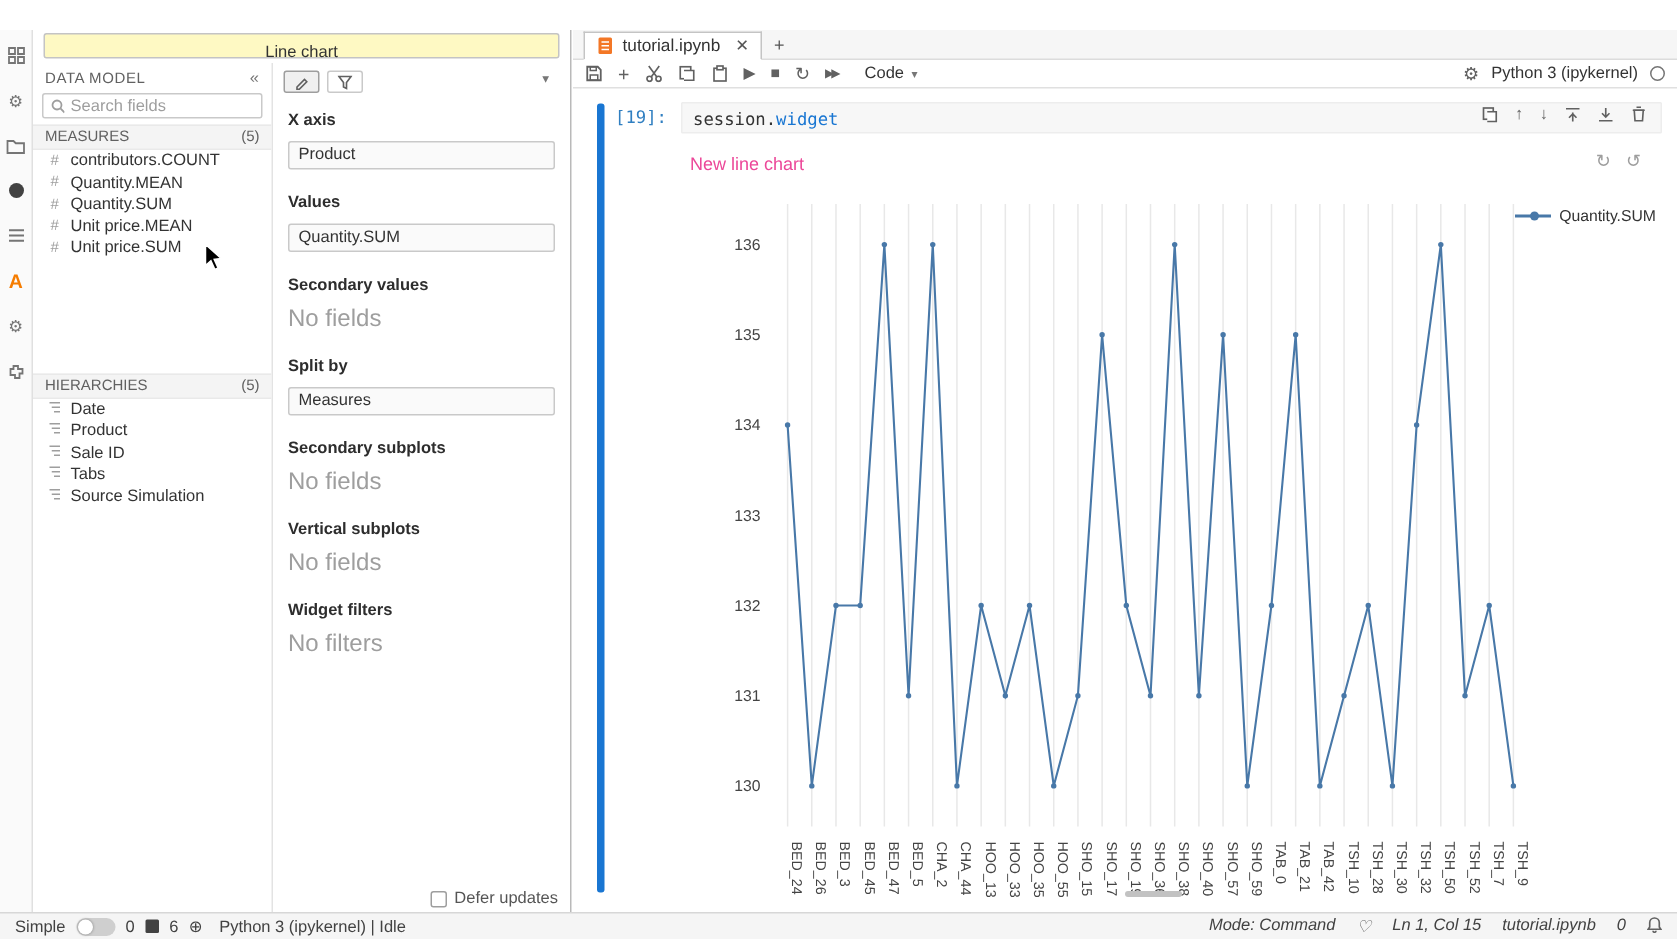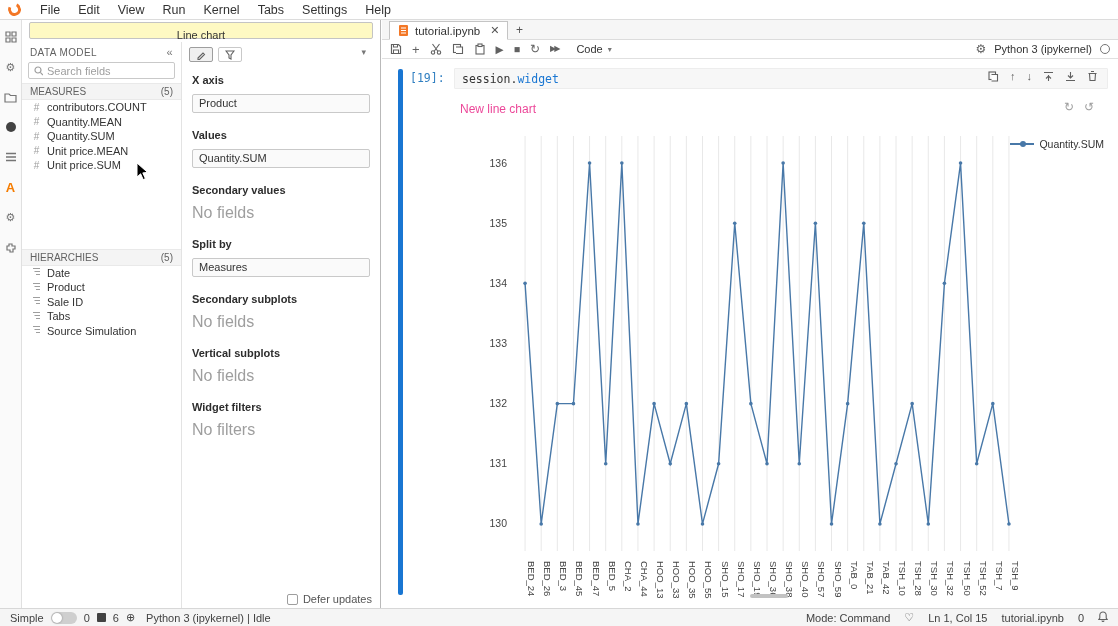--- a/index.html
+++ b/index.html
@@ -99,44 +99,33 @@
   .legend { position:absolute; top:20px; right:4px; display:flex; align-items:center; gap:5px; font-size:10.5px; color:#333; }
   .legend-line { position:relative; width:24px; height:2px; }
   .legend-line .dot { position:absolute; left:10px; top:-2px; width:6px; height:6px; border-radius:50%; }
   .scroll-handle { position:absolute; bottom:10px; left:368px; width:38px; height:4px; background:#c2c2c2; border-radius:2px; }
 
   
   .statusbar { position:absolute; left:0; right:0; bottom:0; height:18px; background:#f5f5f5;
                border-top:1px solid #d7d7d7; display:flex; align-items:center; padding:0 10px;
                font-size:11px; color:#424242; z-index:30; }
   .sb-group { display:flex; align-items:center; gap:7px; }
-  .sb-right { margin-left:auto; display:flex; align-items:flex-end; gap:14px; }
+  .sb-right { margin-left:auto; display:flex; align-items:flex-start; gap:14px;font-style:italic; }
   .toggle { width:26px; height:12px; border-radius:6px; background:#cfcfcf; position:relative; }
   .toggle .knob { position:absolute; left:1px; top:1px; width:10px; height:10px; border-radius:50%;
                   background:#fff; box-shadow:0 0 2px rgba(0,0,0,.4); }
   .sq-ic { width:9px; height:9px; background:#424242; border-radius:1px; }
 
   .mouse-cursor { position:absolute; left:136px; top:162px; z-index:99; pointer-events:none; }
 </style>
 </head>
 <body>
 
 <div class="app">
 
-  <div class="menubar">
-    <div class="logo"></div>
-    <div class="menu-item">File</div>
-    <div class="menu-item">Edit</div>
-    <div class="menu-item">View</div>
-    <div class="menu-item">Run</div>
-    <div class="menu-item">Kernel</div>
-    <div class="menu-item">Tabs</div>
-    <div class="menu-item">Settings</div>
-    <div class="menu-item">Help</div>
-  </div>
 
   <div class="activity-bar">
     <div class="act-icon">
       <svg width="12" height="12">
           <path d="M1 1h4v4H1zM7 1h4v4H7zM1 7h4v4H1zM7 7h4v4H7z" fill="none" stroke="#757575" stroke-width="1.2"></path>
         </svg>
     </div>
     <div class="act-icon">⚙</div>
     <div class="act-icon">
       <svg width="13" height="11">

